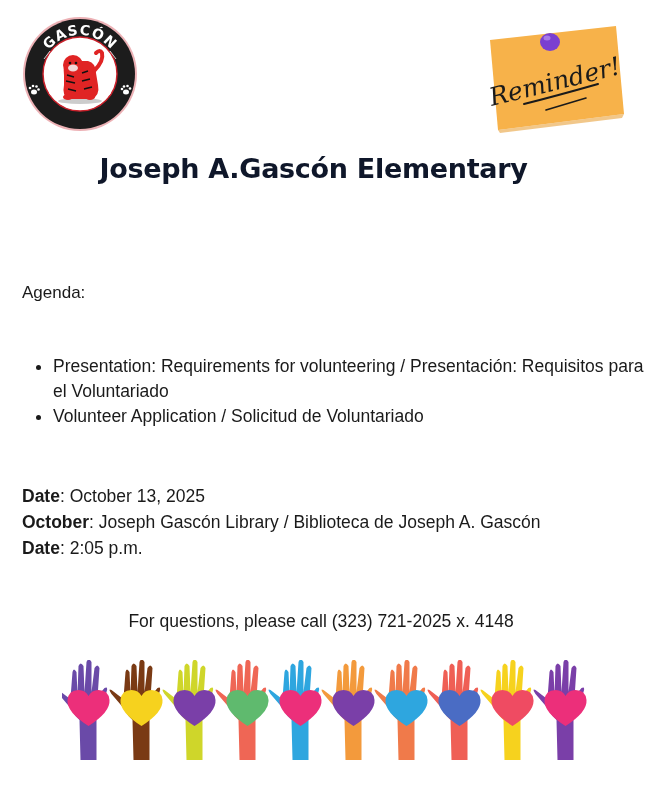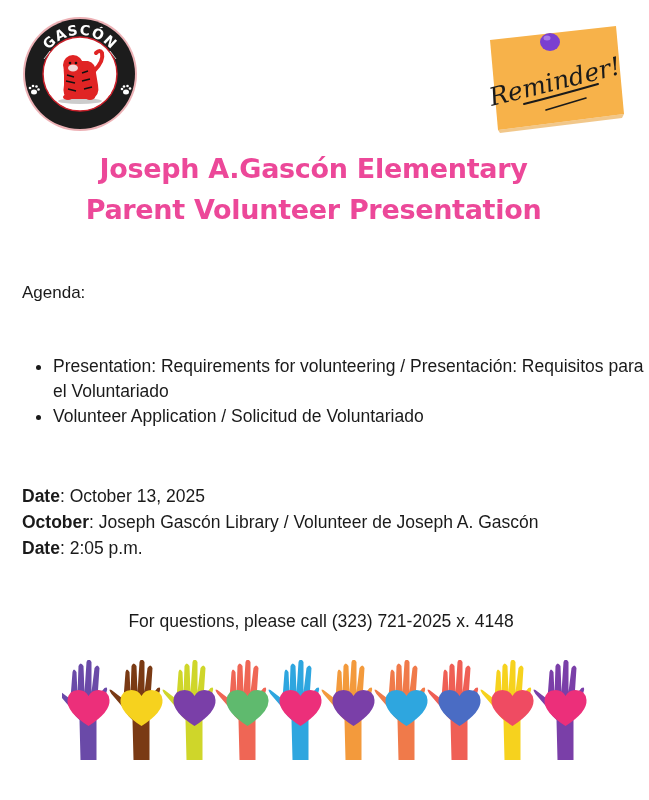--- a/index.html
+++ b/index.html
@@ -2,21 +2,21 @@
 <html><head>
 <meta charset="utf-8">
 <style>
   html, body { margin:0; padding:0; background:#ffffff; }
   body { width:649px; height:800px; position:relative; overflow:hidden;
          font-family:"Liberation Sans", sans-serif; color:#1a1a1a; }
   .logo { position:absolute; left:18px; top:15px; width:124px; height:118px; }
   .note { position:absolute; left:486px; top:18px; width:140px; height:118px; }
   .title { position:absolute; left:0; width:649px; top:148px; text-align:center;
            font-family:"DejaVu Sans", sans-serif; font-weight:bold; font-size:27px;
-           line-height:41px; color:#ec4899; letter-spacing:-0.3px; }
+           line-height:41px; color:#0f172a; letter-spacing:-0.3px; }
   .title div { padding-right:22px; }
   .agenda-label { position:absolute; left:22px; top:283px; font-size:17px;text-align:right; }
   ul.agenda { position:absolute; left:22px; top:354px; margin:0; padding:0 0 0 31px;
               width:600px; font-size:17.5px; line-height:25px; }
   ul.agenda li { padding-left:0; }
   .details { position:absolute; left:22px; top:483px; font-size:17.5px; line-height:26px; }
   .details b { font-weight:bold; }
   .contact { position:absolute; left:9px; width:649px; top:611px; text-align:center;
              font-size:17.5px; padding-right:25px; box-sizing:border-box; }
   .hands { position:absolute; left:62px; top:660px; width:530px; height:105px; }
@@ -75,32 +75,31 @@
     <ellipse cx="64" cy="24" rx="10" ry="9" fill="#7a3fd0"></ellipse>
     <ellipse cx="61" cy="20" rx="3.5" ry="2.5" fill="#a77ae8"></ellipse>
   </g>
   <text x="70" y="72" text-anchor="middle" transform="rotate(-14 70 68)" font-family="DejaVu Serif, serif" font-style="italic" font-size="25" fill="#1a1a1a">Reminder!</text>
   <path d="M38 86 Q70 78 112 66" stroke="#1a1a1a" stroke-width="2" fill="none" stroke-linecap="round"></path>
   <path d="M60 92 Q80 86 100 80" stroke="#1a1a1a" stroke-width="1.6" fill="none" stroke-linecap="round"></path>
 </svg>
 
 <div class="title">
   <div>Joseph A.Gascón Elementary</div>
-  <div>Parent Volunteer Presentation</div>
 </div>
 
 <div class="agenda-label">Agenda:</div>
 <ul class="agenda">
   <li>Presentation: Requirements for volunteering / Presentación: Requisitos para el Voluntariado</li>
   <li>Volunteer Application / Solicitud de Voluntariado</li>
 </ul>
 
 <div class="details">
   <div><b>Date</b><span>: October 13, 2025</span></div>
-  <div><b>October</b><span>: Joseph Gascón Library / Volunteer de Joseph A. Gascón</span></div>
+  <div><b>October</b><span>: Joseph Gascón Library / Biblioteca de Joseph A. Gascón</span></div>
   <div><b>Date</b><span>: 2:05 p.m.</span></div>
 </div>
 
 <div class="contact">For questions, please call (323) 721-2025 x. 4148</div>
 
 <svg class="hands" id="hands-svg" viewBox="0 0 530 105">
     <g transform="translate(26.5,0)">
       <path d="M-8 100 L-9 60 Q-20 50 -18 38 L-16 12 Q-15 7 -12 12 L-11 34 L-10 6 Q-8 1 -5 6 L-4 32 L-2 2 Q0 -3 3 2 L3 32 L6 8 Q9 3 11 8 L9 38 Q12 32 16 28 Q20 26 18 32 L12 48 Q10 56 8 60 L8 100 Z M-17 40 L-30 30 Q-34 28 -30 34 L-18 48 Z" fill="#6a4aa8"></path>
       <path d="M0 66 Q-22 52 -21 40 Q-20 30 -10 30 Q-3 30 0 36 Q3 30 10 30 Q20 30 21 40 Q22 52 0 66 Z" fill="#ec2f7a"></path>
     </g>

